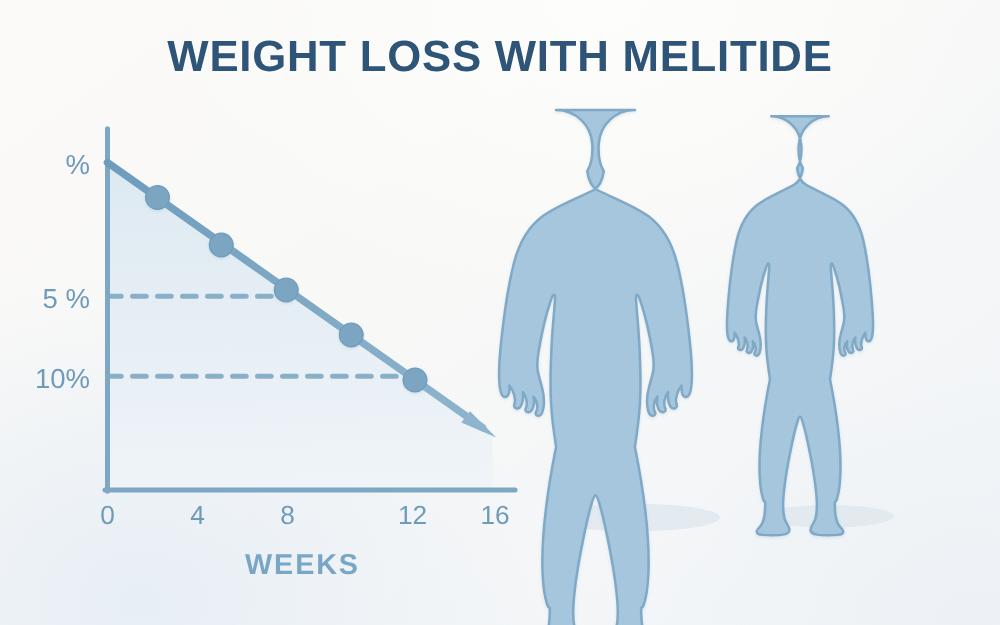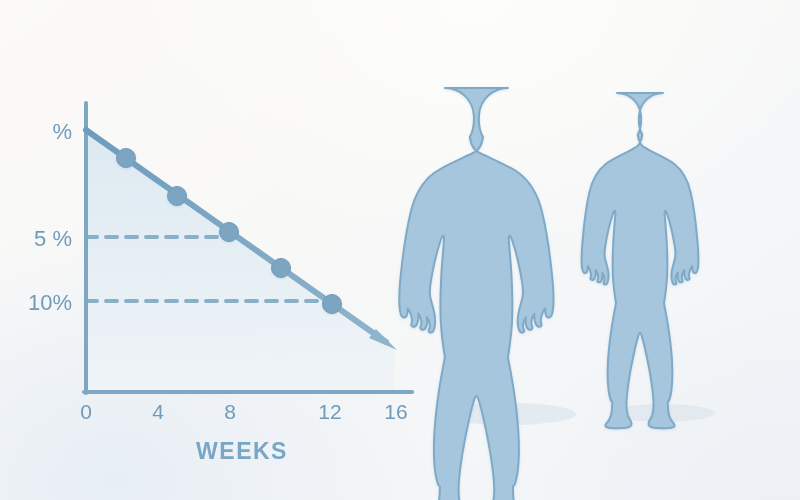--- a/index.html
+++ b/index.html
@@ -50,20 +50,21 @@
   .axis-value-label,
   .axis-name {
     font-family: "Liberation Sans", sans-serif;
   }
 </style>
 </head>
 <body>
 
 <div id="stage">
 
+  <div id="title">WEIGHT LOSS WITH MELITIDE</div>
 
   <svg id="chart-svg" width="800" height="500" viewBox="0 0 800 500">
     <defs>
       <linearGradient id="areaGrad" x1="0" y1="0" x2="0" y2="1">
         <stop offset="0%" stop-color="#dbe8f1" stop-opacity="0.95"></stop>
         <stop offset="100%" stop-color="#eff4f8" stop-opacity="0.9"></stop>
       </linearGradient>
       <linearGradient id="lineGrad" x1="0" y1="0" x2="1" y2="1">
         <stop offset="0%" stop-color="#6e9cbd"></stop>
         <stop offset="100%" stop-color="#8fb4cd"></stop>

